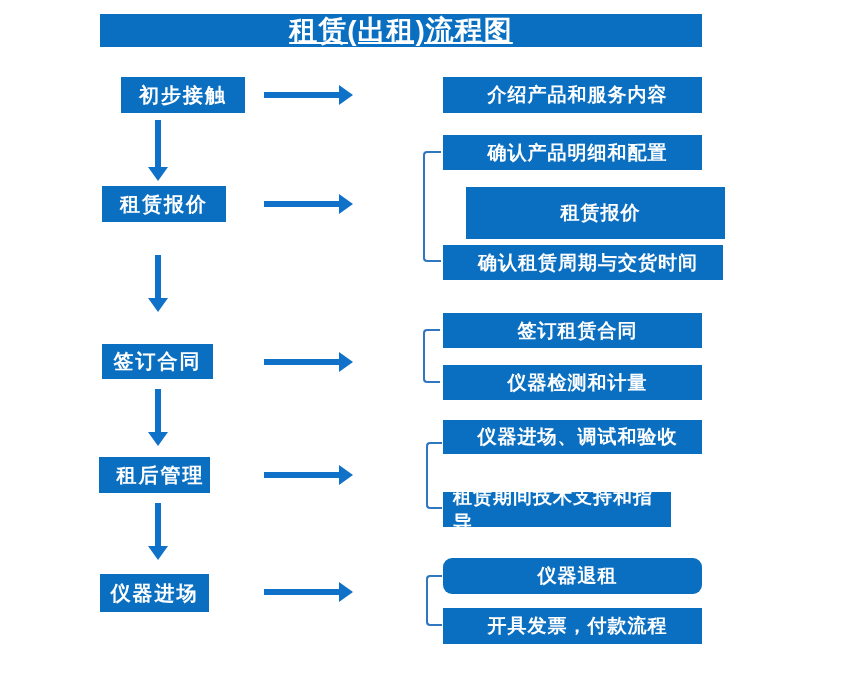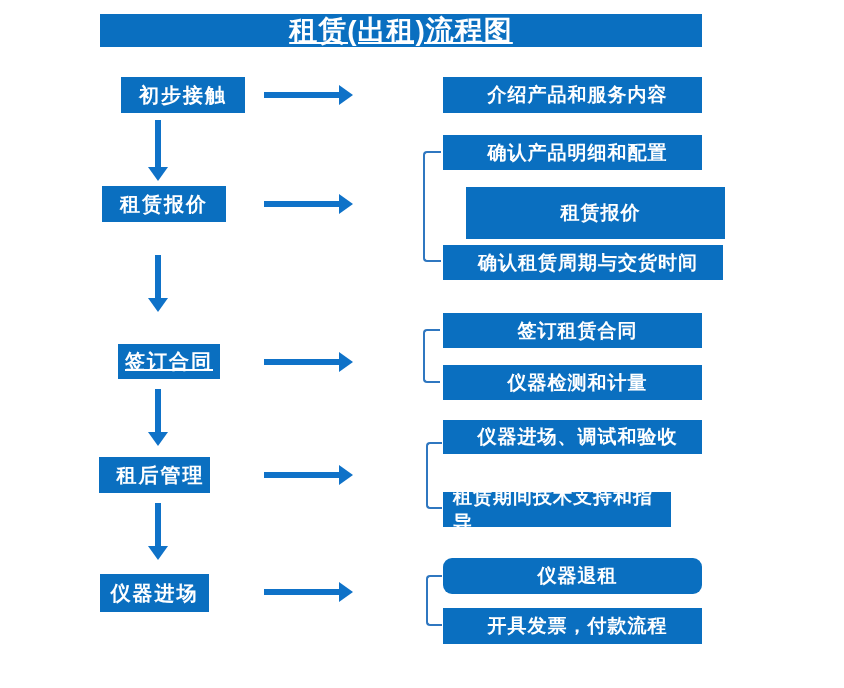--- a/index.html
+++ b/index.html
@@ -92,21 +92,21 @@
   <div class="title-bar">
     <span>租赁(出租)流程图</span>
   </div>
 
   <div class="box stage" style="left:102px; top:77px; width:124px; height:36px;margin-left:19px;">
     <span>初步接触</span>
   </div>
   <div class="box stage" style="left:102px; top:186px; width:124px; height:36px;">
     <span>租赁报价</span>
   </div>
-  <div class="box stage" style="left:118px; top:344px; width:102px; height:35px;text-decoration:underline;">
+  <div class="box stage" style="left:102px; top:344px; width:111px; height:35px;">
     <span>签订合同</span>
   </div>
   <div class="box stage" style="left:99px; top:457px; width:111px; height:36px;padding-left:12px;">
     <span>租后管理</span>
   </div>
   <div class="box stage" style="left:100px; top:574px; width:109px; height:38px;">
     <span>仪器进场</span>
   </div>
 
   <div class="box detail" style="left:443px; top:77px; width:259px; height:36px;">

